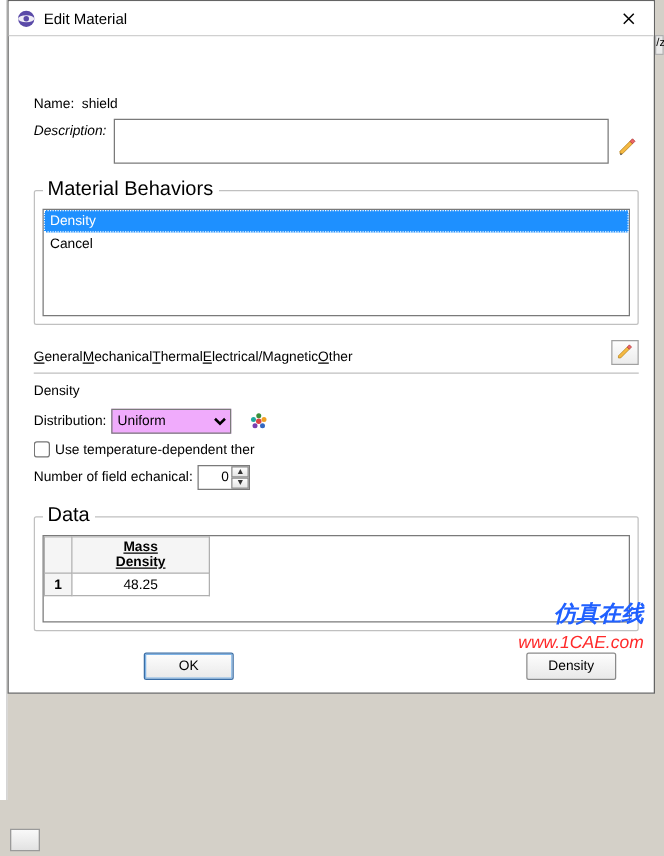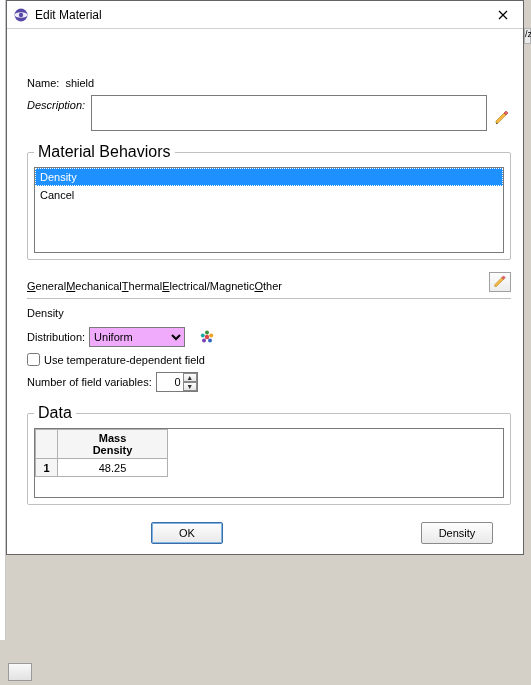--- a/index.html
+++ b/index.html
@@ -180,20 +180,21 @@
     font: inherit;
   }
   table.datatable th, table.datatable td {
     border: 1px solid #b0b0b0;
     text-align: center;
   }
   table.datatable th {
     background: #f5f5f5;
     font-weight: bold;
     padding: 2px 6px;
+    text-decoration: underline;
   }
   table.datatable th.rowhdr, table.datatable td.rowhdr {
     width: 22px;
     background: #f5f5f5;
     font-weight: bold;
   }
   table.datatable th.colhdr { width: 110px; }
   table.datatable td { padding: 2px 6px; height: 18px; }
   .btnbar {
     display: flex;
@@ -209,21 +210,20 @@
     padding: 0 12px;
     font: inherit;
     background: linear-gradient(#fdfdfd,#e9e9e9);
     border: 1px solid #8a8a8a;
     border-radius: 2px;
     cursor: default;
   }
   button.win.default {
     border: 1px solid #3b6ea5;
     box-shadow: 0 0 0 1px #7eb3e6 inset;
-    margin-left: 36px;
   }
   .brand {
     position: absolute;
     right: 8px; bottom: 32px;
     color: #ff2a2a;
     font-family: "Microsoft YaHei", Arial, sans-serif;
     font-size: 14px;
     font-style: italic;
     text-align: right;
     pointer-events: none;
@@ -333,25 +333,25 @@
           <circle cx="12.2" cy="6.5" r="2" fill="#f0a020"></circle>
           <circle cx="11" cy="11.5" r="2" fill="#3568c0"></circle>
           <circle cx="5" cy="11.5" r="2" fill="#7a3fb0"></circle>
           <circle cx="3.8" cy="6.5" r="2" fill="#20a8a0"></circle>
         </svg>
       </span>
     </div>
 
     <div class="row chk-row">
       <input type="checkbox" style="">
-      <span>Use temperature-dependent field</span>
+      <span>Use temperature-dependent ther</span>
     </div>
 
     <div class="row spin-row">
-      <span class="label">Number of field variables:</span>
+      <span class="label">Number of field echanical:</span>
       <span class="spin-wrap">
         <input type="text" value="0" style="">
         <span class="spin-btns">
           <div>▲</div>
           <div>▼</div>
         </span>
       </span>
     </div>
 
     <fieldset class="groupbox data-group">
@@ -376,14 +376,16 @@
 
   <div class="btnbar">
     <span style="width:90px"></span>
     <button class="win default">OK</button>
     <span class="gap"></span>
     <button class="win">Density</button>
     <span style="width:12px"></span>
   </div>
 
   <div class="brand">
+    <div style="font-size:18px; color:#2060ff; font-weight:bold;">仿真在线</div>
+    <div>www.1CAE.com</div>
   </div>
 </div>
 
 </body></html>

